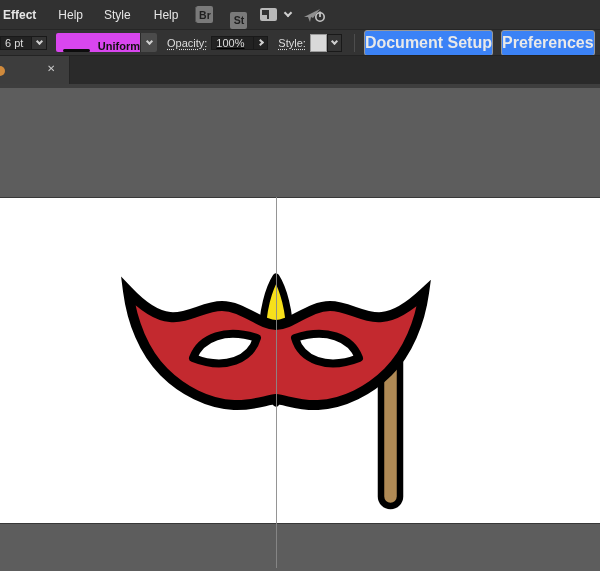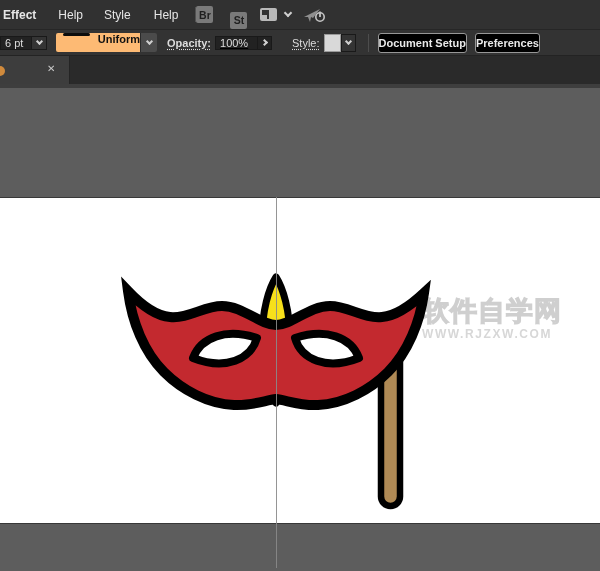--- a/index.html
+++ b/index.html
@@ -27,37 +27,37 @@
   
   .controlbar { height:26px; background:#333333; display:flex; align-items:center;
                 border-bottom:1px solid #232323; overflow:hidden; }
   .dark-field { height:14px; background:#222222; border:1px solid #191919; display:flex; align-items:center; }
   .dark-field .val { color:#dcdcdc; font-size:11px; padding-left:4px; flex:1; white-space:nowrap; }
   .dd-dark { width:15px; align-self:stretch; background:#343434; border-left:1px solid #191919;
              display:flex; align-items:center; justify-content:center; }
   .dd-dark .chev { width:5px; height:5px; margin-top:-3px; }
   .stroke-field { width:47px; margin-left:0; }
   .combo { height:19px; display:flex; align-items:stretch; }
-  .combo-light { background:#fdba74; display:flex; align-items:flex-start; color:#111; font-size:11px;
+  .combo-light { background:#d946ef; display:flex; align-items:flex-end; color:#111; font-size:11px;
                  font-weight:bold; border-radius:2px 0 0 2px; }
   .combo-dd { width:17px; background:#4b4b4b; border-left:1px solid #2a2a2a; border-radius:0 2px 2px 0;
               display:flex; align-items:center; justify-content:center; }
   .combo-dd .chev { width:5px; height:5px; margin-top:-3px; }
   .profile-line { width:38px; height:3px; background:#0d0d0d; border-radius:2px; margin:0 8px 0 7px; }
   .brush-dot { width:3px; height:3px; border-radius:50%; background:#0d0d0d; margin:0 10px 0 9px; }
   .ctl-label { color:#dcdcdc; font-size:11px; text-decoration:underline dotted; text-underline-offset:2px; white-space:nowrap; }
   .opacity-field { width:57px; margin-left:4px;text-decoration:underline; }
   .expand-btn { width:14px; align-self:stretch; border-left:1px solid #191919;
                 display:flex; align-items:center; justify-content:center; }
   .chev-right { width:5px; height:5px; border-right:2px solid #cfcfcf; border-bottom:2px solid #cfcfcf;
                 transform:rotate(-45deg); }
   .swatch-wrap { display:flex; align-items:stretch; height:18px; margin-left:4px; }
   .swatch { width:17px; background:#d9d9d9; border:1px solid #9a9a9a; }
   .bar-btn { margin-left:9px; padding:3px 0; border:1px solid #979797; border-radius:3px;
-             background:#000000; color:#e9e9e9; font-size:11px; font-weight:bold; white-space:nowrap; }
+             background:#3b82f6; color:#e9e9e9; font-size:16px; font-weight:bold; white-space:nowrap; }
   .cdiv { width:1px; height:18px; background:#4d4d4d; margin-left:12px; }
 
   
   .tabbar { height:28px; background:#2a2a2a; display:flex; }
   .doc-tab { width:70px; height:100%; background:#3d3d3d; position:relative; border-right:1px solid #242424; }
   .doc-dot { position:absolute; left:-5px; top:10px; width:10px; height:10px; border-radius:50%; background:#d08a3c; }
   .tab-close { position:absolute; left:47px; top:7px; color:#c9c9c9; font-size:10px; font-weight:bold; }
 
   
   .canvas { position:relative; height:487px; background:#5d5d5d; border-top:4px solid #3e3e3e; overflow:hidden; }
@@ -103,29 +103,29 @@
     <span class="combo-light" style="width:84px;">
       <span class="profile-line"></span>
       <span>Uniform</span>
     </span>
     <span class="combo-dd">
         <span class="chev"></span>
       </span>
   </div>
 
 
-  <span class="ctl-label" style="margin-left:10px;font-weight:bold;">Opacity:</span>
+  <span class="ctl-label" style="margin-left:10px;">Opacity:</span>
   <div class="dark-field opacity-field">
     <span class="val">100%</span>
     <span class="expand-btn">
         <span class="chev-right"></span>
       </span>
   </div>
 
-  <span class="ctl-label" style="margin-left:20px;">Style:</span>
+  <span class="ctl-label" style="margin-left:10px;">Style:</span>
   <div class="swatch-wrap">
     <span class="swatch"></span>
     <span class="dd-dark" style="border:1px solid #191919;">
         <span class="chev"></span>
       </span>
   </div>
 
   <span class="cdiv"></span>
 
   <button class="bar-btn">Document Setup</button>
@@ -135,24 +135,20 @@
 <div class="tabbar">
   <div class="doc-tab">
     <span class="doc-dot"></span>
     <span class="tab-close">✕</span>
   </div>
 </div>
 
 <div class="canvas">
   <div class="artboard"></div>
 
-  <div class="watermark">
-    <div class="wm-title">软件自学网</div>
-    <div class="wm-sub">WWW.RJZXW.COM</div>
-  </div>
 
   <svg class="artwork" width="600" height="483" viewBox="0 88 600 483">
 
     <rect x="381" y="350" width="19" height="156" rx="9.5" stroke-width="6.5" fill="#b08a55" stroke="#000000"></rect>
 
     <path d="M276,277 C283,288 290,310 290,340 C290,370 283,394 276,403
              C269,394 262,370 262,340 C262,310 269,288 276,277 Z" stroke-width="7" stroke-linejoin="round" fill="#f7e01b" stroke="#000000"></path>
 
     <path d="M128,291
              C145,309 158,316 170,317 C188,319 204,306 222,306

